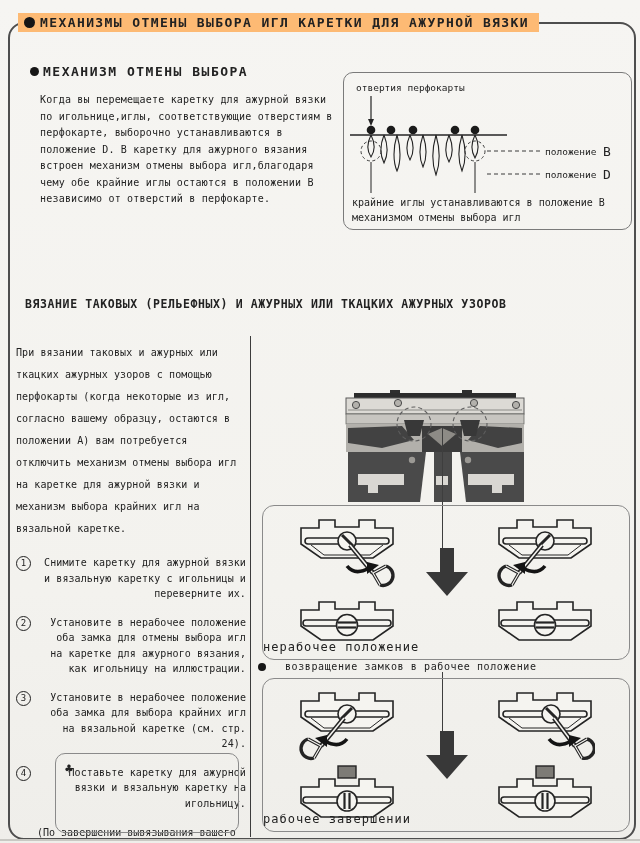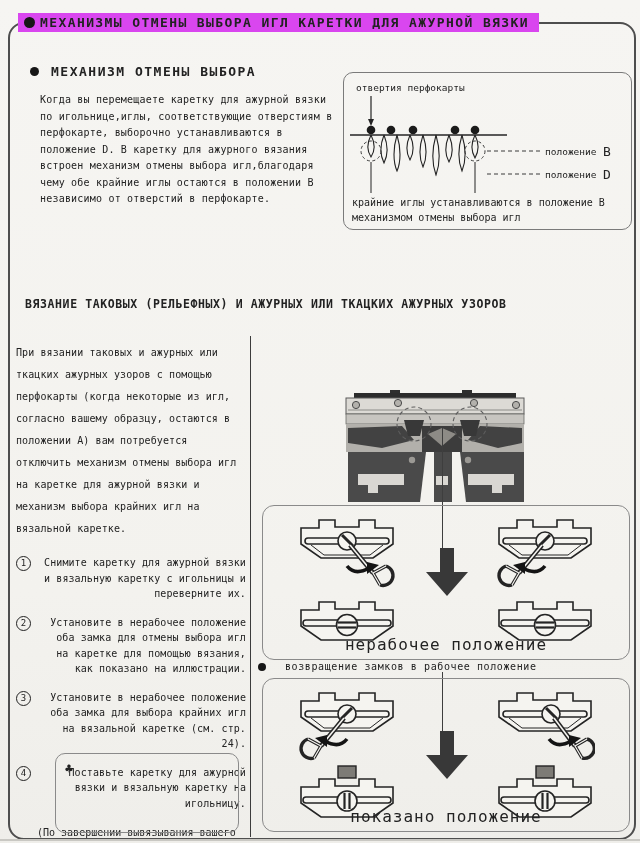--- a/index.html
+++ b/index.html
@@ -11,25 +11,25 @@
     background:linear-gradient(180deg,#f6f5f2 0%,#f3f2ee 70%,#efeeea 100%);
     font-family:"DejaVu Sans Mono","Liberation Mono",monospace;
     color:var(--ink);
   }
   .abs{position:absolute;}
   .dot{display:inline-block;border-radius:50%;background:#161616;}
   
   .frame{left:8px;top:22px;width:624px;height:814px;border:2px solid #4e4e4e;border-radius:16px;}
   .scan-edge{left:0;top:839px;width:640px;height:2px;background:#c9c8c3;}
   
-  .page-title{left:18px;top:13px;background:#d946ef;padding:2px 10px 2px 6px;
+  .page-title{left:18px;top:13px;background:#fdba74;padding:2px 10px 2px 6px;
     display:flex;align-items:center;gap:5px;font-weight:bold;font-size:13px;letter-spacing:1.4px;white-space:nowrap;}
   .page-title .dot{width:11px;height:11px;}
   
-  .s1-heading{left:30px;top:64px;display:flex;align-items:center;gap:12px;font-weight:bold;font-size:13px;letter-spacing:1.5px;}
+  .s1-heading{left:30px;top:64px;display:flex;align-items:center;gap:4px;font-weight:bold;font-size:13px;letter-spacing:1.5px;}
   .s1-heading .dot{width:9px;height:9px;}
   .s1-body{left:40px;top:92px;width:302px;font-size:10px;line-height:16.5px;letter-spacing:.2px;}
   .diagram-box{left:343px;top:72px;width:287px;height:156px;border:1.5px solid #7a7a7a;border-radius:10px;background:transparent;}
   svg text{font-family:"DejaVu Sans Mono","Liberation Mono",monospace;fill:#242424;}
   
   .s2-title{left:25px;top:297px;font-weight:bold;font-size:11.5px;letter-spacing:.6px;white-space:nowrap;}
   .col-divider{left:250px;top:336px;width:0;height:501px;border-left:1.5px solid #3c3c3c;}
   .left-col{left:16px;top:342px;width:230px;}
   .intro{font-size:10px;line-height:22px;letter-spacing:.1px;}
   .steps{margin-top:15px;}
@@ -43,21 +43,21 @@
   .club{font-size:13px;line-height:13px;}
   .note-text{font-size:9.5px;line-height:14.5px;letter-spacing:.1px;}
   
   .photo{left:340px;top:390px;width:190px;height:116px;}
   .center-line{width:0;border-left:1.4px solid #3e3e3e;}
   .line1{left:442px;top:428px;height:130px;}
   .line2{left:442px;top:672px;height:72px;}
   .lock-box{width:366px;border:1.5px solid #8a8a8a;border-radius:12px;}
   .box1{left:262px;top:505px;height:153px;}
   .box2{left:262px;top:678px;height:152px;}
-  .box-label{position:absolute;left:0;bottom:5px;width:100%;text-align:center;font-size:16px;letter-spacing:1px;}
+  .box-label{position:absolute;left:0;bottom:5px;width:100%;text-align:left;font-size:12px;letter-spacing:1px;}
   .icon{position:absolute;}
   .mirror{transform:scaleX(-1);}
   .return-label{left:258px;top:661px;display:flex;align-items:center;gap:19px;font-size:10px;letter-spacing:.6px;}
   .return-label .dot{width:8px;height:8px;}
   .big-arrow{position:absolute;left:161px;width:46px;height:52px;}
 </style>
 </head>
 <body>
 
 <div>
@@ -128,21 +128,21 @@
 
   <div class="abs left-col">
     <div class="intro">При вязании таковых и ажурных или ткацких ажурных узоров с помощью перфокарты (когда некоторые из игл, согласно вашему образцу, остаются в положении А) вам потребуется отключить механизм отмены выбора игл на каретке для ажурной вязки и механизм выбора крайних игл на вязальной каретке.</div>
     <div class="steps">
       <div class="step">
         <span class="step-num">1</span>
         <span class="step-text">Снимите каретку для ажурной вязки и вязальную каретку с игольницы и переверните их.</span>
       </div>
       <div class="step">
         <span class="step-num">2</span>
-        <span class="step-text">Установите в нерабочее положение оба замка для отмены выбора игл на каретке для помощью вязания, как показано на иллюстрации.</span>
+        <span class="step-text">Установите в нерабочее положение оба замка для отмены выбора игл на каретке для ажурного вязания, как игольницу на иллюстрации.</span>
       </div>
       <div class="step">
         <span class="step-num">3</span>
         <span class="step-text">Установите в нерабочее положение оба замка для выбора крайних игл на вязальной каретке (см. стр. 24).</span>
       </div>
       <div class="step">
         <span class="step-num">4</span>
         <span class="step-text">Поставьте каретку для ажурной вязки и вязальную каретку на игольницу.</span>
       </div>
     </div>
@@ -304,16 +304,16 @@
     <svg class="icon" style="left:232px;top:86px" width="100" height="56" viewBox="0 -8 100 56">
       <rect x="41" y="-7" width="18" height="12" fill="#7d7b76" stroke="#242424" stroke-width="1.4"></rect>
       <g stroke="#242424" stroke-width="1.6" fill="#f5f4f0">
         <path d="M4,30 L4,14 L22,14 L22,6 L38,6 L38,13 L62,13 L62,6 L78,6 L78,14 L96,14 L96,30 L76,44 L24,44 Z"></path>
         <rect x="6" y="24" width="88" height="6" rx="3"></rect>
         <circle cx="50" cy="28" r="10"></circle>
       </g>
       <line x1="47.5" y1="20" x2="47.5" y2="36" stroke="#242424" stroke-width="2.2"></line>
       <line x1="52.5" y1="20" x2="52.5" y2="36" stroke="#242424" stroke-width="2.2"></line>
     </svg>
-    <div class="box-label">показано положение</div>
+    <div class="box-label">рабочее завершении</div>
   </div>
 
 </div>
 
 </body></html>

